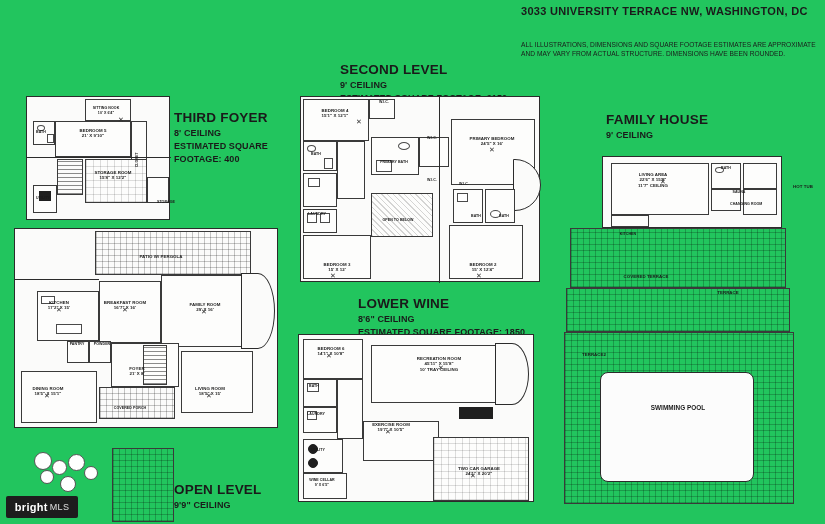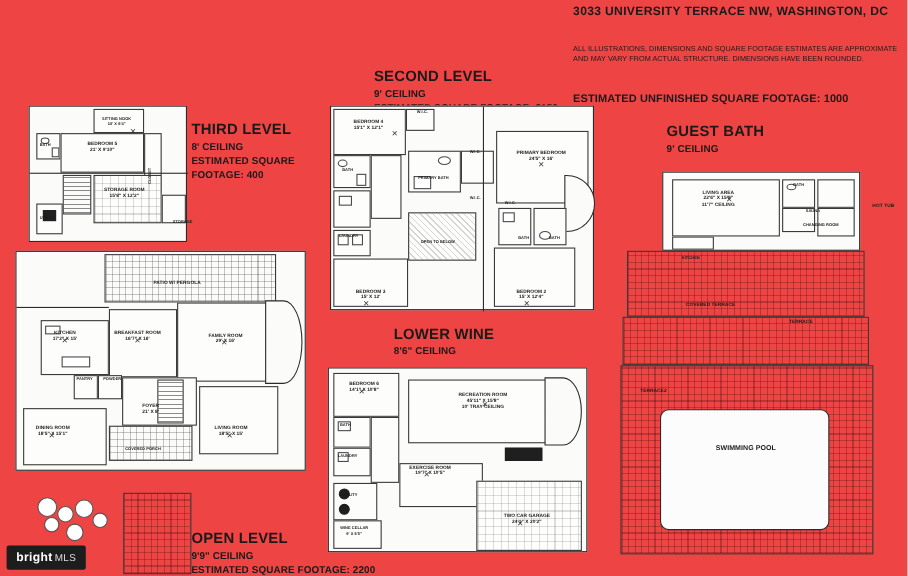--- a/index.html
+++ b/index.html
@@ -13,21 +13,21 @@
     position: relative;
     overflow: hidden;
     font-family: "Liberation Sans", sans-serif;
     color: #1a1a1a;
   }
   .page {
     position: absolute;
     left: 0; top: 0;
     width: 825px;
     height: 524px;
-    background: #ef4444;
+    background: #22c55e;
   }
   
   .abs { position: absolute; }
   .hdr-title {
     font-size: 13.5px;
     font-weight: bold;
     letter-spacing: 0.2px;
     white-space: nowrap;
   }
   .hdr-sub {
@@ -156,23 +156,22 @@
   .logo .b { font-weight: bold; }
   .logo .m { font-weight: normal; opacity: .85; margin-left: 2px; font-size: 9px; }
 </style>
 </head>
 <body>
 
 <div class="page">
 
   <div class="abs doc-title" style="left:521px; top:5px;">3033 UNIVERSITY TERRACE NW, WASHINGTON, DC</div>
   <div class="abs disclaimer" style="left:521px; top:40px;">ALL ILLUSTRATIONS, DIMENSIONS AND SQUARE FOOTAGE ESTIMATES ARE APPROXIMATE AND MAY VARY FROM ACTUAL STRUCTURE. DIMENSIONS HAVE BEEN ROUNDED.</div>
-  <div class="abs hdr-sub" style="left:521px; top:85px; font-size:10px;">ESTIMATED UNFINISHED SQUARE FOOTAGE: 1000</div>
-
-  <div class="abs hdr-title" style="left:174px; top:110px;">THIRD LEVEL</div>
+
+  <div class="abs hdr-title" style="left:174px; top:110px;">THIRD FOYER</div>
   <div class="abs hdr-sub" style="left:174px; top:127px;">8' CEILING</div>
   <div class="abs hdr-sub" style="left:174px; top:140px;">ESTIMATED SQUARE</div>
   <div class="abs hdr-sub" style="left:174px; top:153px;">FOOTAGE: 400</div>
 
   <div class="plan" style="left:26px; top:96px; width:144px; height:124px;">
 
     <div class="room" style="left:58px; top:2px; width:46px; height:22px;"></div>
 
     <div class="room" style="left:28px; top:24px; width:76px; height:36px;"></div>
 
@@ -291,21 +290,20 @@
   <div class="abs room-label xs" style="left:420px; top:178px; width:24px;">W.I.C.</div>
   <div class="abs room-label xs" style="left:452px; top:182px; width:24px;">W.I.C.</div>
   <div class="abs room-label xs" style="left:303px; top:212px; width:28px;">LAUNDRY</div>
   <div class="abs xmark" style="left:356px; top:118px;">✕</div>
   <div class="abs xmark" style="left:489px; top:146px;">✕</div>
   <div class="abs xmark" style="left:330px; top:272px;">✕</div>
   <div class="abs xmark" style="left:476px; top:272px;">✕</div>
 
   <div class="abs hdr-title" style="left:174px; top:482px;">OPEN LEVEL</div>
   <div class="abs hdr-sub" style="left:174px; top:499px;">9'9" CEILING</div>
-  <div class="abs hdr-sub" style="left:174px; top:512px;">ESTIMATED SQUARE FOOTAGE: 2200</div>
 
   <div class="plan" style="left:14px; top:228px; width:264px; height:200px;">
 
     <div class="deck" style="left:80px; top:2px; width:156px; height:44px;"></div>
 
     <div class="room" style="left:22px; top:62px; width:62px; height:50px;">
       <div class="fixture" style="left:3px; top:4px; width:14px; height:8px;"></div>
       <div class="fixture" style="left:18px; top:32px; width:26px; height:10px;"></div>
     </div>
 
@@ -367,20 +365,21 @@
   <div class="abs room-label xs" style="left:66px; top:342px; width:22px;">PANTRY</div>
   <div class="abs room-label xs" style="left:90px; top:342px; width:24px;">POWDER</div>
   <div class="abs xmark" style="left:56px; top:306px;">✕</div>
   <div class="abs xmark" style="left:122px; top:306px;">✕</div>
   <div class="abs xmark" style="left:201px; top:308px;">✕</div>
   <div class="abs xmark" style="left:44px; top:392px;">✕</div>
   <div class="abs xmark" style="left:206px; top:392px;">✕</div>
 
   <div class="abs hdr-title" style="left:358px; top:296px;">LOWER WINE</div>
   <div class="abs hdr-sub" style="left:358px; top:313px;">8'6" CEILING</div>
+  <div class="abs hdr-sub" style="left:358px; top:326px;">ESTIMATED SQUARE FOOTAGE: 1850</div>
 
   <div class="plan" style="left:298px; top:334px; width:236px; height:168px;">
 
     <div class="room" style="left:4px; top:4px; width:60px; height:40px;"></div>
 
     <div class="room" style="left:4px; top:44px; width:34px; height:28px;">
       <div class="fixture" style="left:3px; top:3px; width:12px; height:9px;"></div>
     </div>
 
     <div class="room" style="left:38px; top:44px; width:26px; height:60px;"></div>
@@ -427,21 +426,21 @@
     <span>9' X 6'5"</span>
   </div>
   <div class="abs room-label xs" style="left:302px; top:412px; width:28px;">LAUNDRY</div>
   <div class="abs room-label xs" style="left:306px; top:448px; width:24px;">UTILITY</div>
   <div class="abs room-label xs" style="left:304px; top:384px; width:20px;">BATH</div>
   <div class="abs xmark" style="left:326px; top:352px;">✕</div>
   <div class="abs xmark" style="left:438px; top:364px;">✕</div>
   <div class="abs xmark" style="left:385px; top:428px;">✕</div>
   <div class="abs xmark" style="left:470px; top:472px;">✕</div>
 
-  <div class="abs hdr-title" style="left:606px; top:112px;">GUEST BATH</div>
+  <div class="abs hdr-title" style="left:606px; top:112px;">FAMILY HOUSE</div>
   <div class="abs hdr-sub" style="left:606px; top:129px;">9' CEILING</div>
 
   <div class="plan" style="left:602px; top:156px; width:180px; height:72px;">
     <div class="room" style="left:8px; top:6px; width:98px; height:52px;"></div>
     <div class="room" style="left:108px; top:6px; width:30px; height:26px;">
       <div class="fixture oval" style="left:3px; top:3px; width:9px; height:6px;"></div>
     </div>
     <div class="room" style="left:108px; top:32px; width:30px; height:22px;"></div>
     <div class="room" style="left:140px; top:6px; width:34px; height:26px;"></div>
     <div class="room" style="left:140px; top:32px; width:34px; height:26px;"></div>

